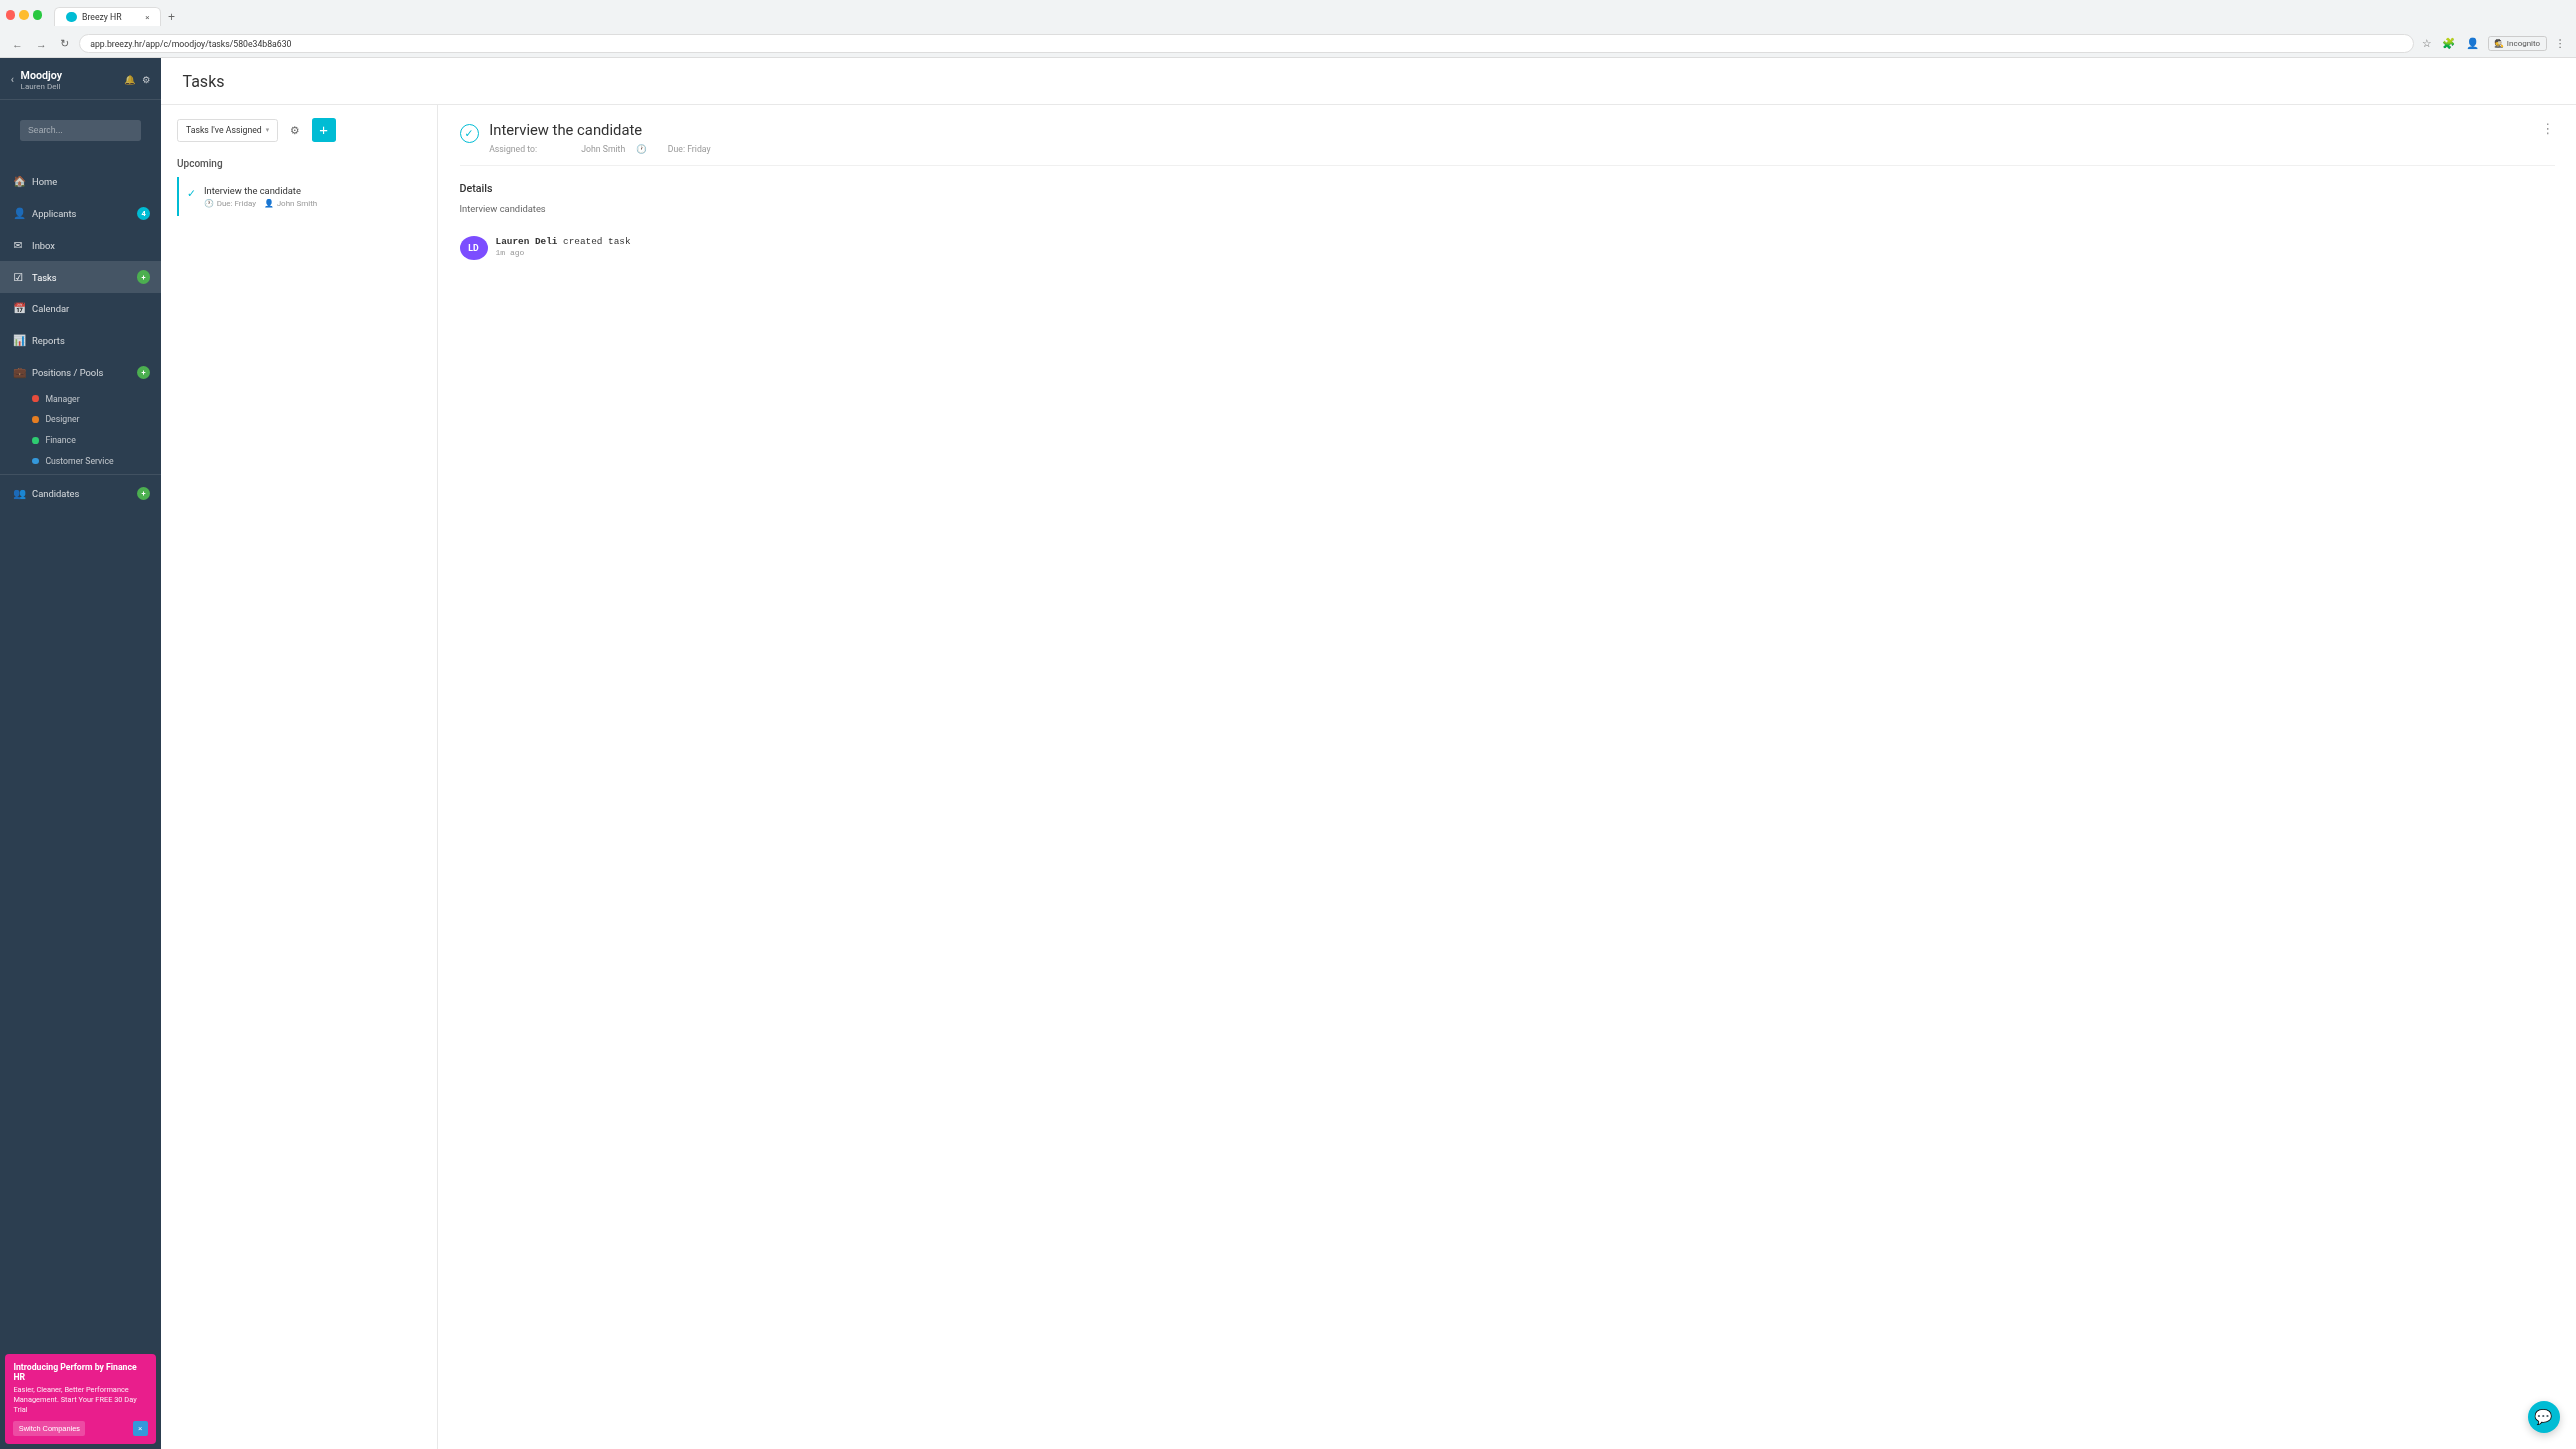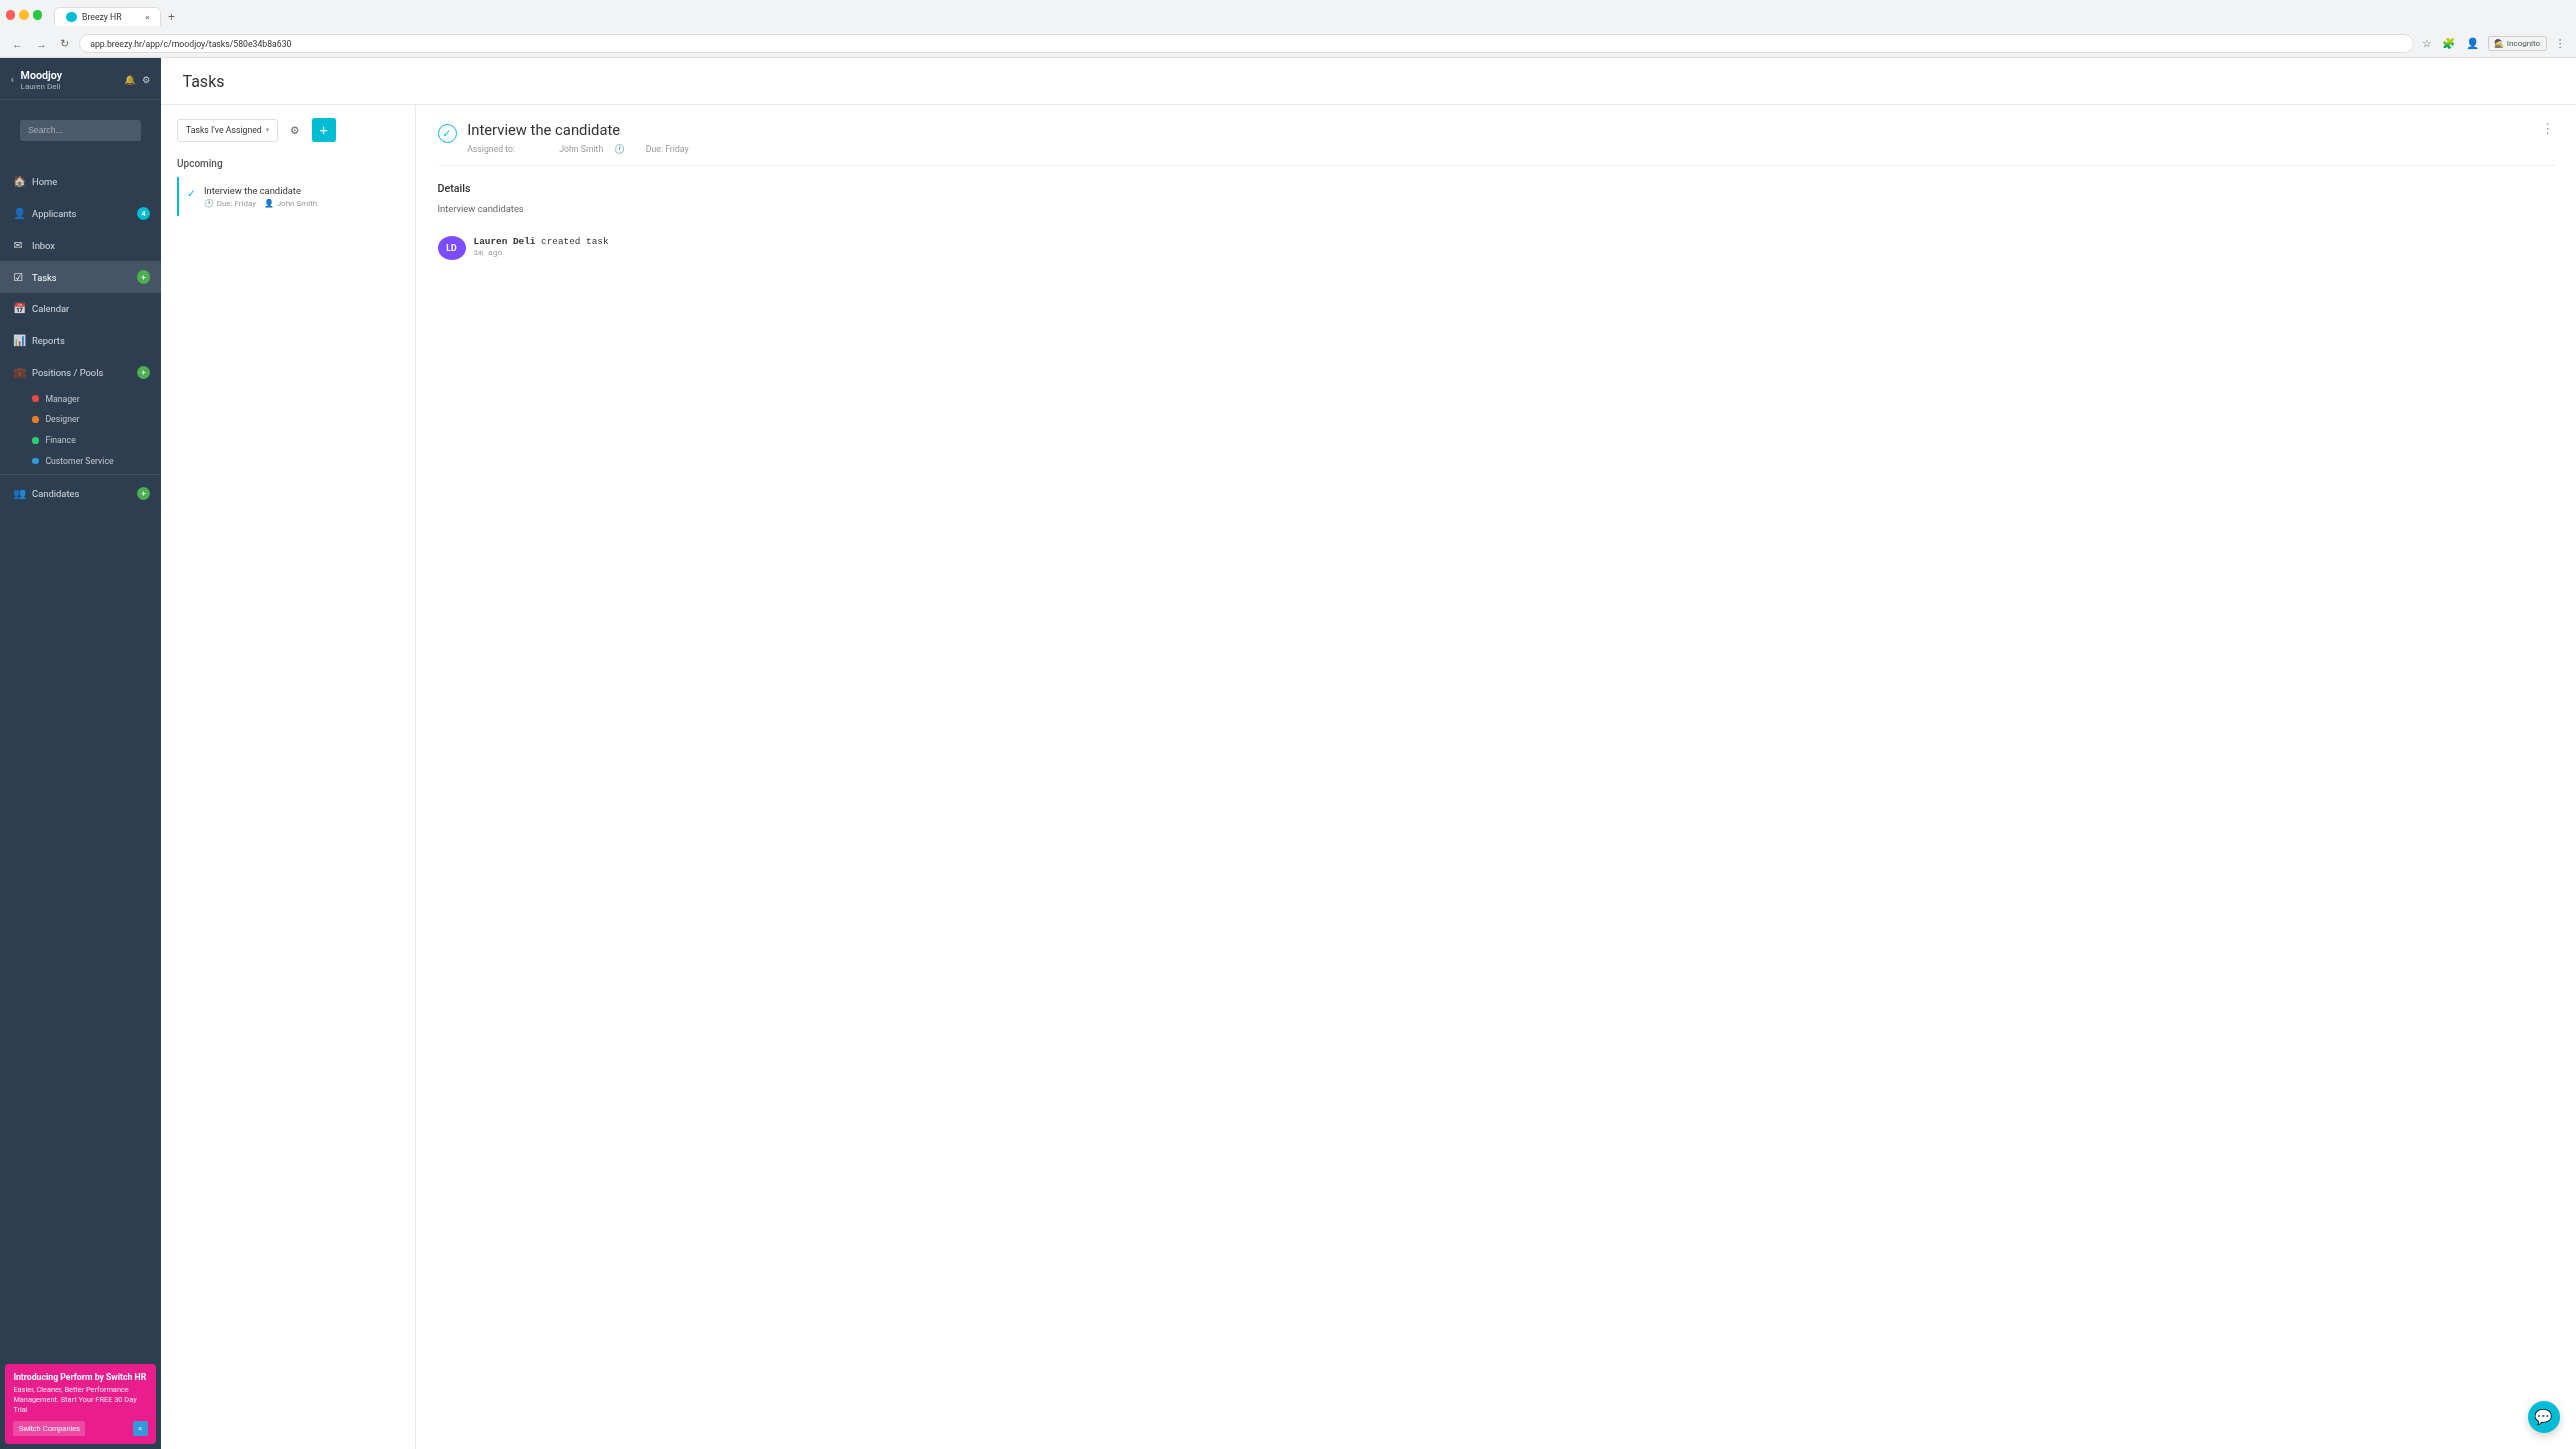--- a/index.html
+++ b/index.html
@@ -62,21 +62,21 @@
     .promo-close { background: #3498db; border: none; color: #fff; border-radius: 2px; padding: 2.7px 5.4px; font-size: 7.4px; cursor: pointer; margin-left: auto; }
     .sidebar-divider { height: 0.7px; background: rgba(255,255,255,0.1); margin: 2.7px 0; }
 
     
     .main { flex: 1; background: #f5f6fa; overflow: hidden; display: flex; flex-direction: column; }
     .main-header { background: #fff; border-bottom: 0.7px solid #e8e8e8; padding: 13.4px 21.5px; }
     .main-title { font-size: 16px; font-weight: 400; color: #333; }
 
     
     .tasks-content { flex: 1; overflow: auto; display: flex; gap: 0; }
-    .tasks-left { width: 255px; flex-shrink: 0; padding: 13.4px 16px; border-right: 0.7px solid #e8e8e8; background: #fff; }
+    .tasks-left { width: 277px; flex-shrink: 0; padding: 13.4px 16px; border-right: 0.7px solid #e8e8e8; background: #fff; }
     .tasks-right { flex: 1; padding: 16px 21.5px; background: #fff; }
 
     
     .task-filter-bar { display: flex; align-items: center; gap: 8px; margin-bottom: 16px; }
     .task-filter-dropdown { display: flex; align-items: center; gap: 4px; background: #fff; border: 0.7px solid #ddd; border-radius: 2.7px; padding: 5.4px 8px; cursor: pointer; font-size: 8.7px; color: #333; }
     .task-filter-dropdown .arrow { color: #999; font-size: 6.7px; }
     .task-settings-btn { background: none; border: none; cursor: pointer; color: #666; font-size: 10.7px; padding: 4px; }
     .task-add-btn { background: #00bcd4; border: none; color: #fff; border-radius: 2.7px; width: 24px; height: 24px; font-size: 14.8px; cursor: pointer; display: flex; align-items: center; justify-content: center; }
 
     
@@ -232,21 +232,21 @@
       <div class="sidebar-divider"></div>
 
       <div class="nav-item">
         <span class="nav-icon">👥</span>
         <span class="nav-label">Candidates</span>
         <span class="nav-badge green">+</span>
       </div>
     </nav>
 
     <div class="sidebar-promo">
-      <div class="sidebar-promo-title">Introducing Perform by Switch HR</div>
+      <div class="sidebar-promo-title">Introducing Perform by Finance HR</div>
       <div class="sidebar-promo-text">Easier, Cleaner, Better Performance Management. Start Your FREE 30 Day Trial</div>
       <div class="sidebar-promo-actions">
         <button class="promo-btn">Switch Companies</button>
         <button class="promo-close">×</button>
       </div>
     </div>
   </div>
 
   <div class="main">
     <div class="main-header">

